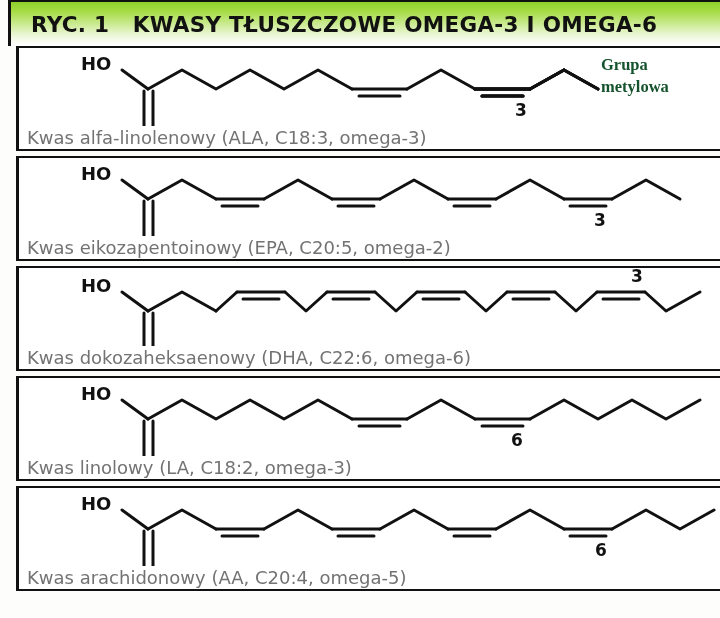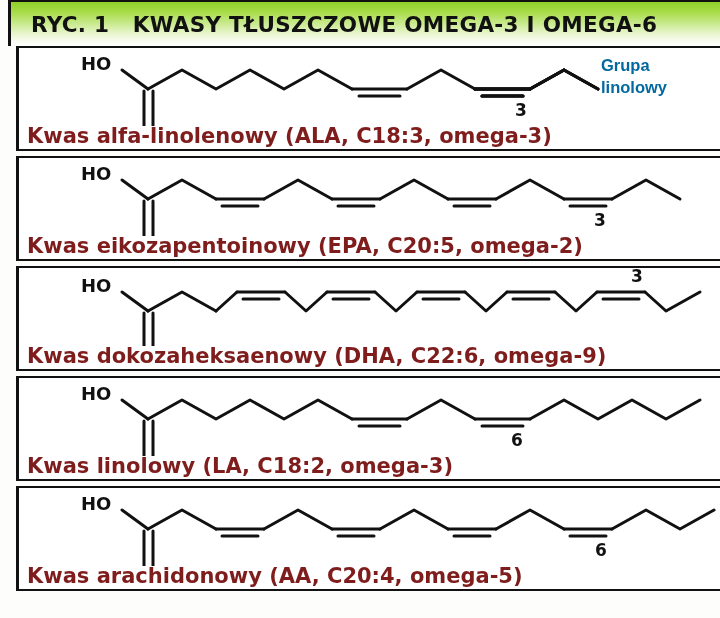--- a/index.html
+++ b/index.html
@@ -76,37 +76,36 @@
     left: 0;
     top: 0;
     width: 714px;
     height: 78px;
     display: block;
   }
   .caption {
     position: absolute;
     left: 8px;
     bottom: 1px;
-    font-size: 21px;
-    color: #7f1d1d;
+    font-size: 18px;
+    color: #737373;
     white-space: pre;
     font-family: "DejaVu Sans", "Liberation Sans", sans-serif;
-    font-weight: bold;
   }
   .sidenote {
     position: absolute;
     right: 12px;
     top: 6px;
     width: 120px;
     font-size: 16.5px;
     font-weight: bold;
     line-height: 1.35;
-    color: #0369a1;
+    color: #14532d;
     text-align: left;
-    font-family: Liberation Sans, sans-serif;
+    font-family: Liberation Serif, serif;
   }
   .bondlabel {
     font-size: 17px;
     font-weight: bold;
     fill: #111111;
     font-family: "DejaVu Sans", "Liberation Sans", sans-serif;
   }
   .atomlabel {
     font-size: 18px;
     font-weight: bold;
@@ -169,21 +168,21 @@
         <g stroke="#111111" stroke-width="3" fill="none" stroke-linecap="round" stroke-linejoin="round">
 
           <path d="M456,41 L511,41"></path>
           <path d="M463,48 L504,48"></path>
           <path d="M511,41 L545,22 L579,41"></path>
         </g>
         <text class="bondlabel" x="496" y="68">3</text>
       </svg>
       <div class="sidenote">
         <div>Grupa</div>
-        <div>linolowy</div>
+        <div>metylowa</div>
       </div>
       <div class="caption">Kwas alfa-linolenowy (ALA, C18:3, omega-3)</div>
     </div>
 
     <div class="mol-row">
       <svg class="mol-svg" viewBox="0 0 714 78">
         <g stroke="#111111" stroke-width="3" fill="none" stroke-linecap="round" stroke-linejoin="round">
           <path d="M103,22 L129,41"></path>
           <path d="M125,43 L125,85"></path>
           <path d="M134,43 L134,85"></path>
@@ -229,21 +228,21 @@
           <path d="M494,31 L530,31"></path>
           <path d="M536,24 L557,43 L578,24"></path>
           <path d="M578,24 L626,24"></path>
           <path d="M584,31 L620,31"></path>
           <path d="M626,24 L647,43 L681,24"></path>
         </g>
         <text class="atomlabel" x="62" y="24">HO</text>
         <text class="atomlabel" x="118" y="99">O</text>
         <text class="bondlabel" x="612" y="14">3</text>
       </svg>
-      <div class="caption">Kwas dokozaheksaenowy (DHA, C22:6, omega-9)</div>
+      <div class="caption">Kwas dokozaheksaenowy (DHA, C22:6, omega-6)</div>
     </div>
 
     <div class="mol-row">
       <svg class="mol-svg" viewBox="0 0 714 78">
         <g stroke="#111111" stroke-width="3" fill="none" stroke-linecap="round" stroke-linejoin="round">
           <path d="M103,22 L129,41"></path>
           <path d="M125,43 L125,85"></path>
           <path d="M134,43 L134,85"></path>
           <path d="M129,41 L163,22 L197,41 L231,22 L265,41 L299,22 L333,41"></path>
           <path d="M333,41 L388,41"></path>

